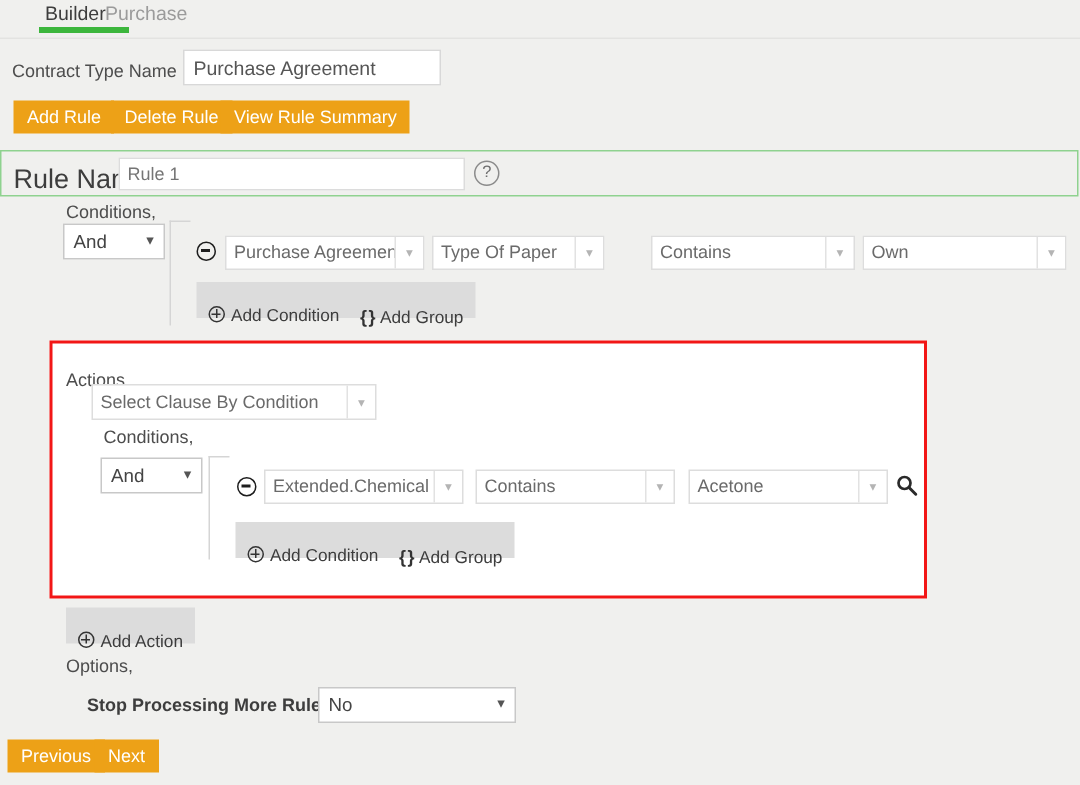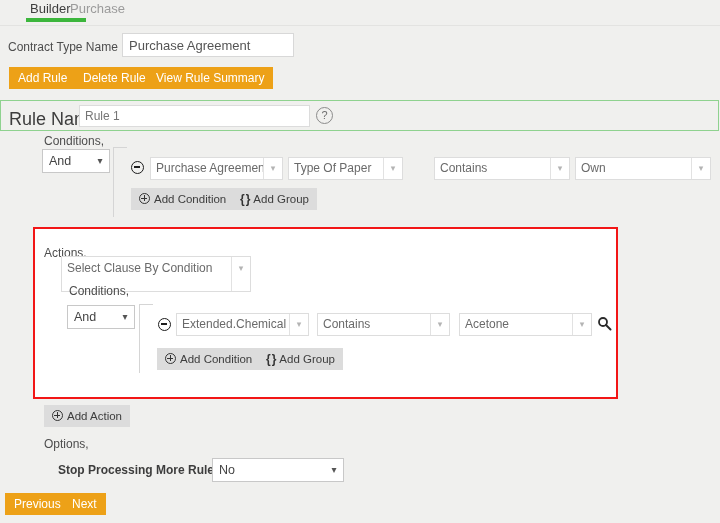--- a/index.html
+++ b/index.html
@@ -197,21 +197,21 @@
   
   .gbtn {
     position: absolute;
     height: 22px;
     background: #dcdcdc;
     border: none;
     font-family: "Liberation Sans", sans-serif;
     font-size: 11.5px;
     color: #3d3d3d;
     line-height: 22px;
-    padding: 0 8px;
+    padding: 12px 8px;
     white-space: nowrap;
     cursor: pointer;
   }
 
   
   .minus-icon {
     position: absolute;
     width: 13px; height: 13px;
     border: 1.6px solid #1d1d1d;
     border-radius: 50%;
@@ -325,21 +325,21 @@
   <span class="plus-g"></span><span>Add Condition</span>
 </button>
 <button class="gbtn" style="left:232px; top:188px;">
   <span class="brace">{ }</span><span>Add Group</span>
 </button>
 
 <div class="actions-panel"></div>
 
 <div class="sect-label" style="left:44px; top:246px;">Actions,</div>
 
-<div class="dd" style="left:61px; top:256px; width:190px; height:36px;">
+<div class="dd" style="left:61px; top:256px; width:190px; height:24px;">
   <span class="dd-val" style="line-height:22px;">Select Clause By Condition</span>
   <span class="dd-arrow" style="line-height:22px;">▾</span>
 </div>
 
 <div class="sect-label" style="left:69px; top:284px;">Conditions,</div>
 
 <div class="sel" style="left:67px; top:305px; width:68px;">
   <span class="sel-val">And</span>
   <span class="sel-arrow">▾</span>
 </div>

